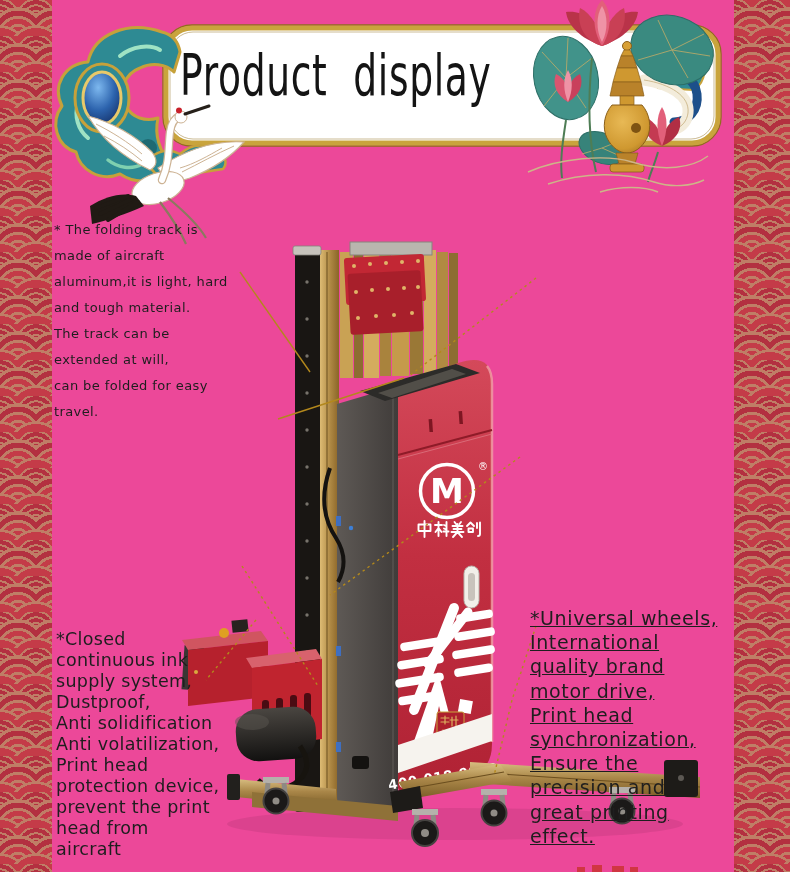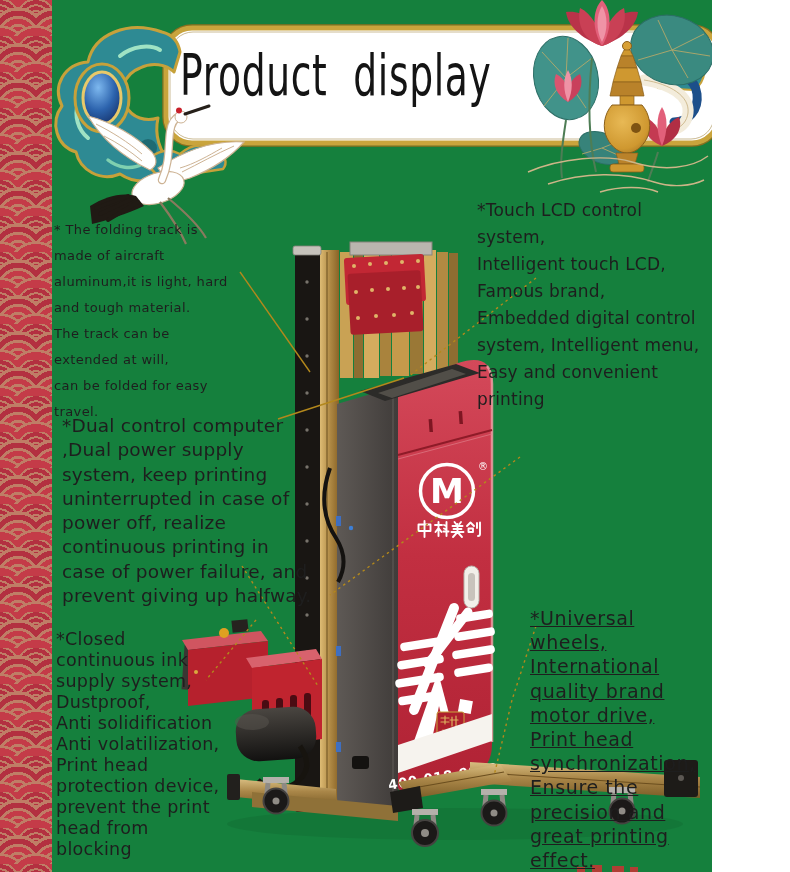--- a/index.html
+++ b/index.html
@@ -1,17 +1,17 @@
 <!DOCTYPE html>
 <html><head>
 <meta charset="utf-8">
 <style>
   html,body{margin:0;padding:0;background:#ffffff;}
   *{box-sizing:border-box;font-family:"DejaVu Sans",sans-serif;}
-  #canvas{position:relative;width:712px;height:872px;background:#15803d;overflow:hidden;}
+  #canvas{position:relative;width:790px;height:872px;background:#ec4899;overflow:hidden;}
 
   
   .side-strip{
     position:absolute;top:0;height:872px;z-index:4;
     background-color:#c43b48;
     background-image:
       radial-gradient(circle at 100% 150%, #c43b48 24%, #bf7e66 24%, #bf7e66 28%, #c43b48 28%, #c43b48 40%, #bf7e66 40%, #bf7e66 44%, transparent 44%),
       radial-gradient(circle at 0 150%, #c43b48 24%, #bf7e66 24%, #bf7e66 28%, #c43b48 28%, #c43b48 40%, #bf7e66 40%, #bf7e66 44%, transparent 44%),
       radial-gradient(circle at 50% 100%, #bf7e66 10%, #c43b48 10%, #c43b48 23%, #bf7e66 23%, #bf7e66 30%, #c43b48 30%, #c43b48 43%, #bf7e66 43%, #bf7e66 50%, #b33040 50%, #b33040 63%, #bf7e66 63%, #bf7e66 71%, transparent 71%),
       radial-gradient(circle at 100% 50%, #bf7e66 5%, #b33040 5%, #b33040 15%, #bf7e66 15%, #bf7e66 20%, #b33040 20%, #b33040 29%, #bf7e66 29%, #bf7e66 34%, #b33040 34%, #b33040 44%, #bf7e66 44%, #bf7e66 49%, transparent 49%),
@@ -397,45 +397,31 @@
   </svg>
 
   <div id="note-track" class="note">* The folding track is
 made of aircraft
 aluminum,it is light, hard
 and tough material.
 The track can be
 extended at will,
 can be folded for easy
 travel.</div>
-  <div id="note-lcd" class="note">*Touch LCD control system,
-Intelligent touch LCD,
-Famous brand,
-Embedded digital control
-system, Intelligent menu,
-Easy and convenient printing</div>
-  <div id="note-dual" class="note">*Dual control computer
-,Dual power supply
-system, keep printing
-uninterrupted in case of
-power off, realize
-continuous printing in
-case of power failure, and
-prevent giving up halfway.</div>
   <div id="note-ink" class="note">*Closed
 continuous ink
 supply system,
 Dustproof,
 Anti solidification
 Anti volatilization,
 Print head
 protection device,
 prevent the print
 head from
-blocking</div>
+aircraft</div>
   <div id="note-wheels" class="note">*Universal wheels,
 International
 quality brand
 motor drive,
 Print head
 synchronization,
 Ensure the
 precision and
 great printing
 effect.</div>

